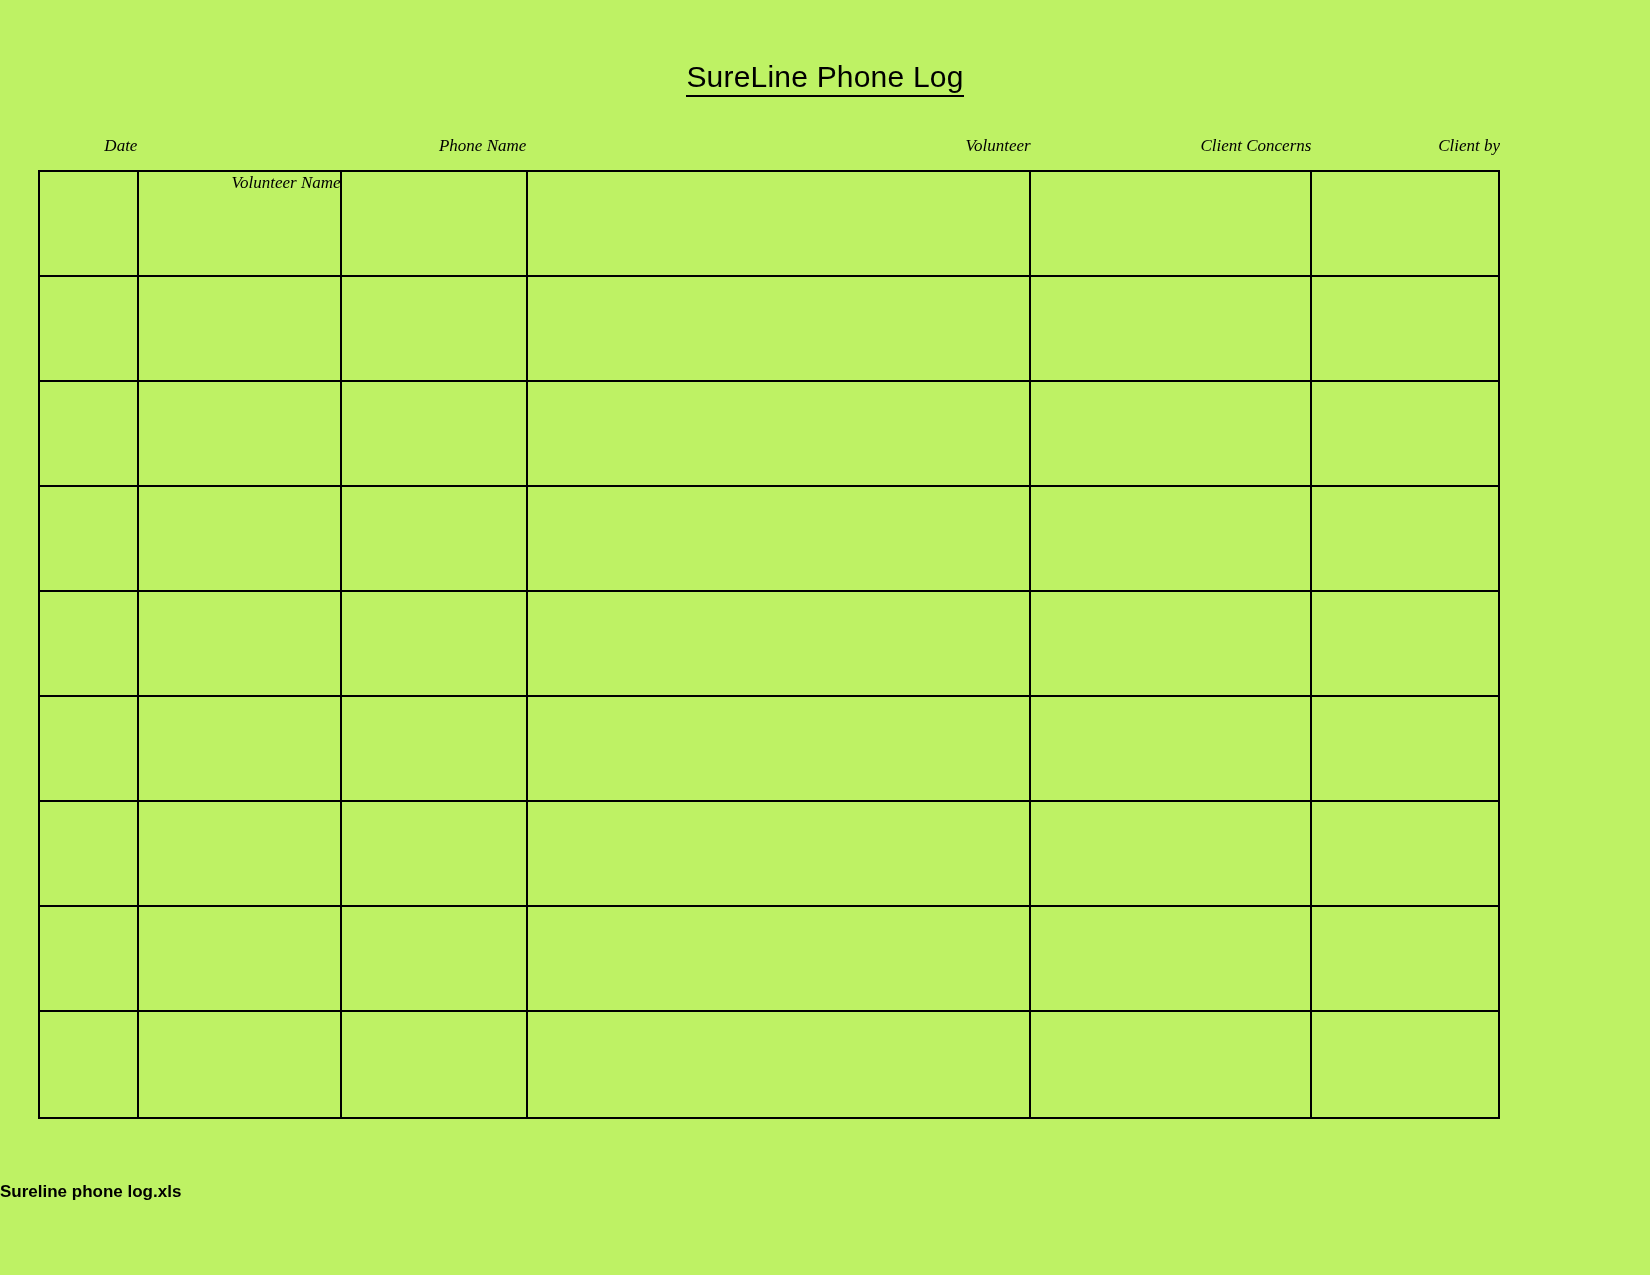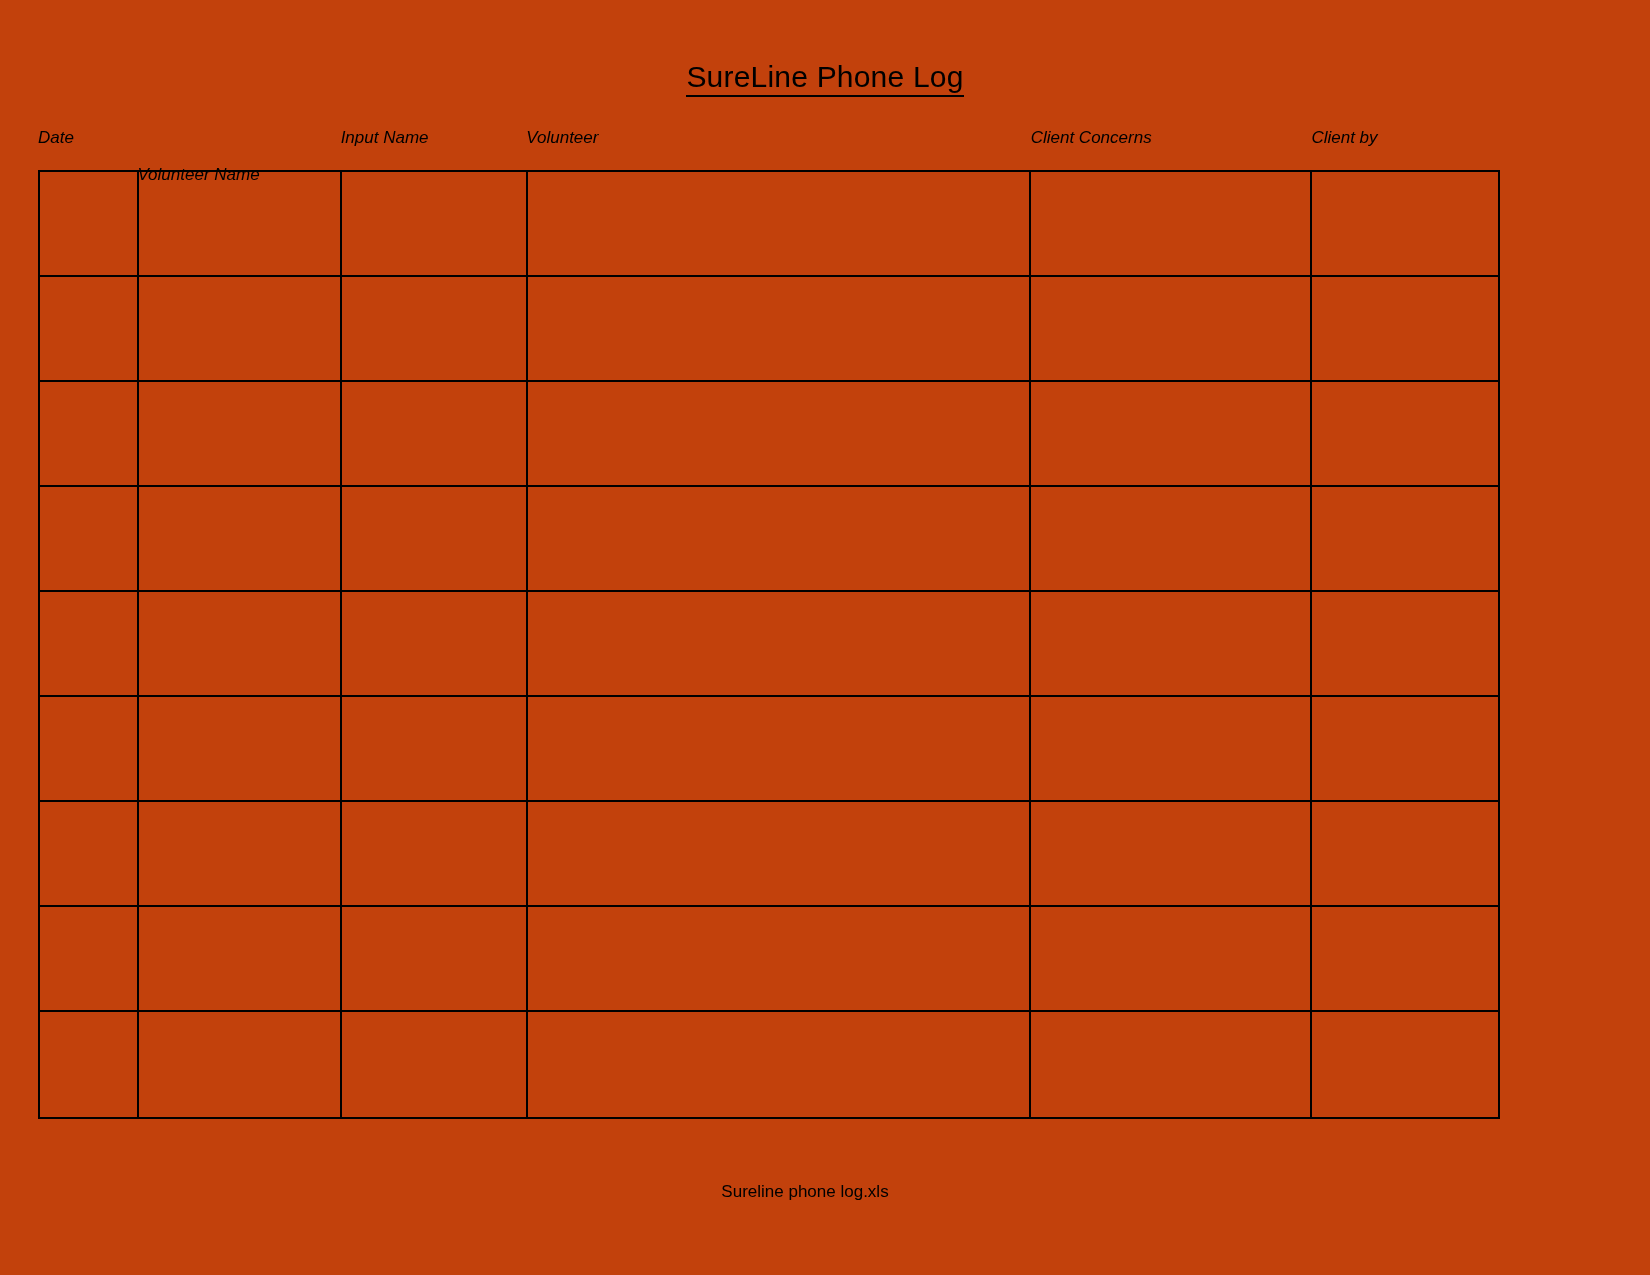--- a/index.html
+++ b/index.html
@@ -4,21 +4,21 @@
 <style>
   html, body {
     margin: 0;
     padding: 0;
     background: #ffffff;
   }
   .page {
     position: relative;
     width: 1650px;
     height: 1275px;
-    background: #c2410c;
+    background: #bef264;
     font-family: "Liberation Sans", sans-serif;
     color: #000000;
     box-sizing: border-box;
     overflow: hidden;
   }
   .doc-title {
     position: absolute;
     top: 60px;
     left: 0;
     width: 1650px;
@@ -35,23 +35,24 @@
     position: absolute;
     top: 128px;
     left: 38px;
     width: 1462px;
     height: 24px;
   }
   .header-cell {
     position: absolute;
     font-size: 17px;
     font-style: italic;
-    text-align: left;
+    text-align: right;
     white-space: nowrap;
-    top: 0;
+    top: 8px;
+    font-family: Liberation Serif, serif;
   }
   .grid {
     position: absolute;
     top: 170px;
     left: 38px;
     width: 1462px;
     border-collapse: collapse;
     table-layout: fixed;
   }
   .grid td {
@@ -60,37 +61,38 @@
     padding: 0;
   }
   .grid td.r-tall {
     height: 105px;
   }
   .footer-note {
     position: absolute;
     left: 0;
     top: 1182px;
     width: 1610px;
-    text-align: center;
+    text-align: left;
     font-size: 17px;
+    font-weight: bold;
   }
 </style>
 </head>
 <body>
 
 <div class="page">
 
   <div class="doc-title">
     <span class="underline">SureLine Phone Log</span>
   </div>
 
   <div class="header-row">
     <div class="header-cell" style="left:0%; width:6.8%;">Date</div>
     <div class="header-cell" style="left:6.8%; width:13.9%;margin-top:37px;">Volunteer Name</div>
-    <div class="header-cell" style="left:20.7%; width:12.7%;">Input Name</div>
+    <div class="header-cell" style="left:20.7%; width:12.7%;">Phone Name</div>
     <div class="header-cell" style="left:33.4%; width:34.5%;">Volunteer</div>
     <div class="header-cell" style="left:67.9%; width:19.2%;">Client Concerns</div>
     <div class="header-cell" style="left:87.1%; width:12.9%;">Client by</div>
   </div>
 
   <table class="grid">
     <colgroup>
       <col style="width:6.8%">
       <col style="width:13.9%">
       <col style="width:12.7%">

